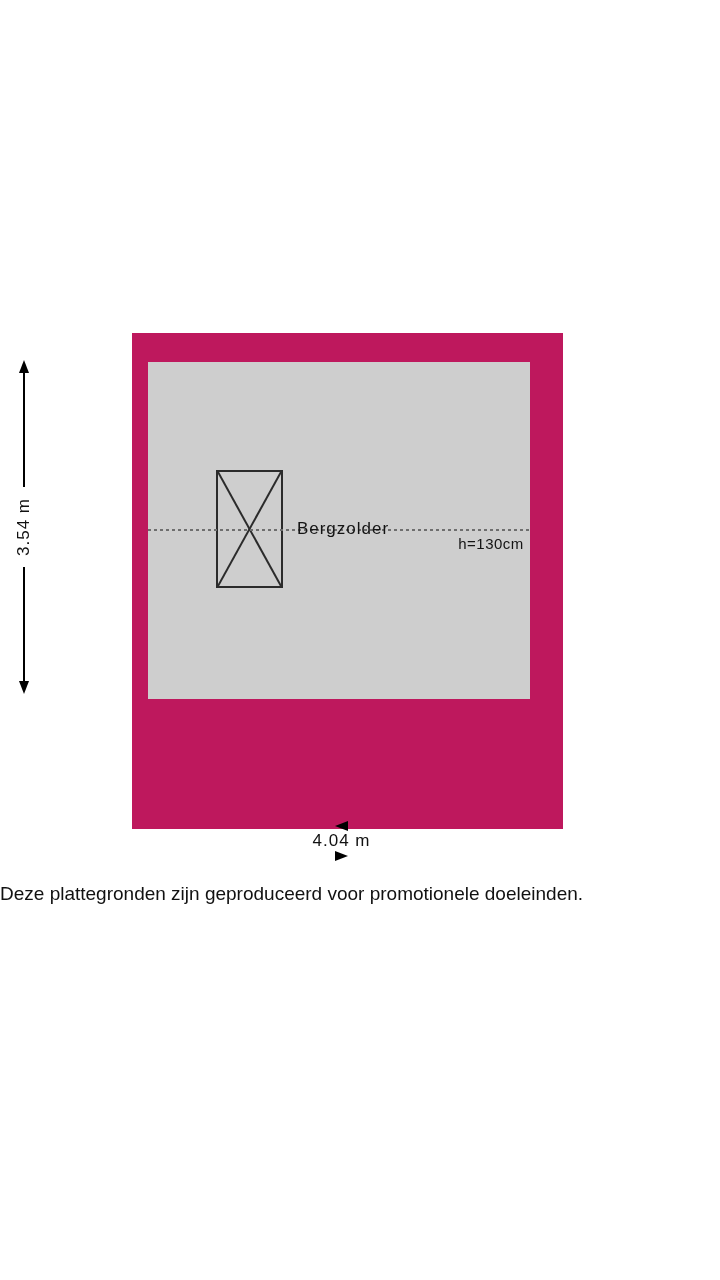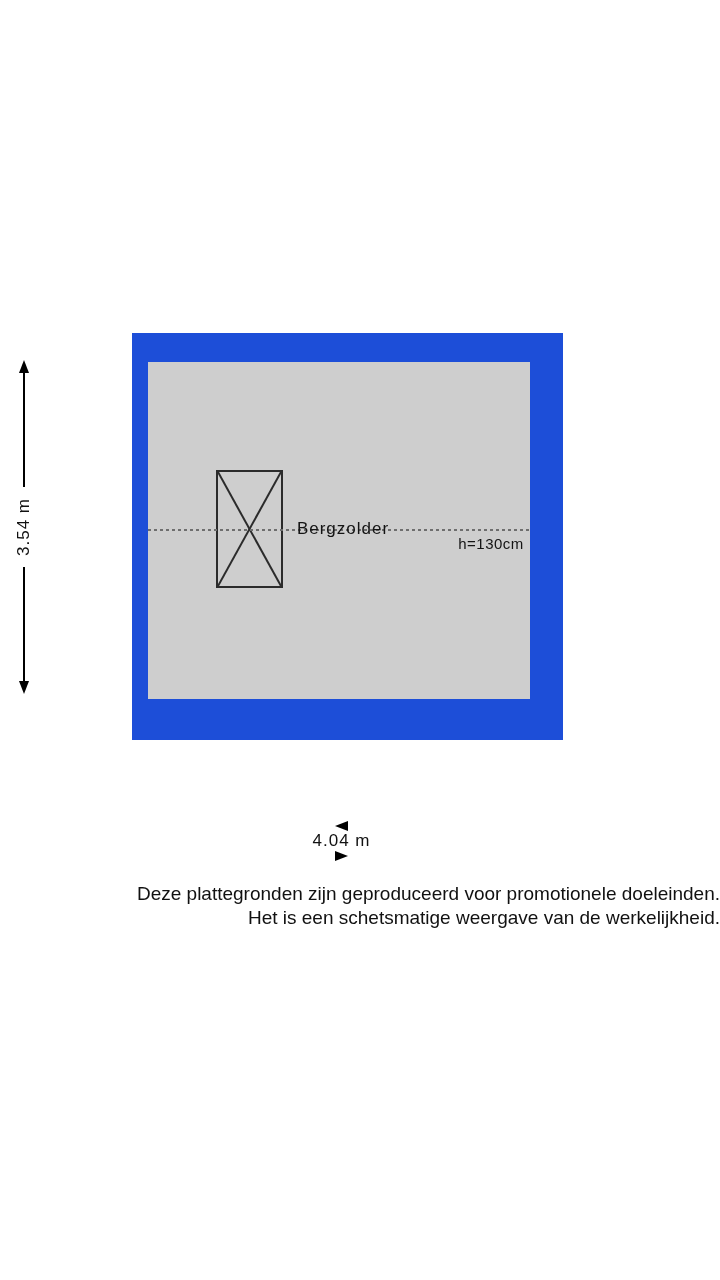--- a/index.html
+++ b/index.html
@@ -15,22 +15,22 @@
     font-family: "Liberation Sans", sans-serif;
     color: #111111;
   }
 
   
   .plan {
     position: absolute;
     left: 132px;
     top: 333px;
     width: 431px;
-    height: 407px;
-    background: #1d4ed8;
+    height: 496px;
+    background: #be185d;
   }
   .floor {
     position: absolute;
     left: 16px;
     top: 29px;
     width: 382px;
     height: 337px;
     background: #cecece;
   }
   .centerline {
@@ -150,21 +150,21 @@
     border-bottom: 5px solid transparent;
     border-left: 13px solid #000000;
   }
 
   
   .disclaimer {
     position: absolute;
     left: 0;
     top: 882px;
     width: 720px;
-    text-align: right;
+    text-align: left;
     font-size: 19px;
     line-height: 24px;
     color: #111111;
   }
 </style>
 </head>
 <body>
 
 <div class="plan">
   <div class="floor">
@@ -193,14 +193,13 @@
 <div class="dim-h">
   <div class="arrow-left"></div>
   <div class="hline"></div>
   <div class="htext">4.04 m</div>
   <div class="hline"></div>
   <div class="arrow-right"></div>
 </div>
 
 <div class="disclaimer">
   <div>Deze plattegronden zijn geproduceerd voor promotionele doeleinden.</div>
-  <div>Het is een schetsmatige weergave van de werkelijkheid.</div>
 </div>
 
 </body></html>

